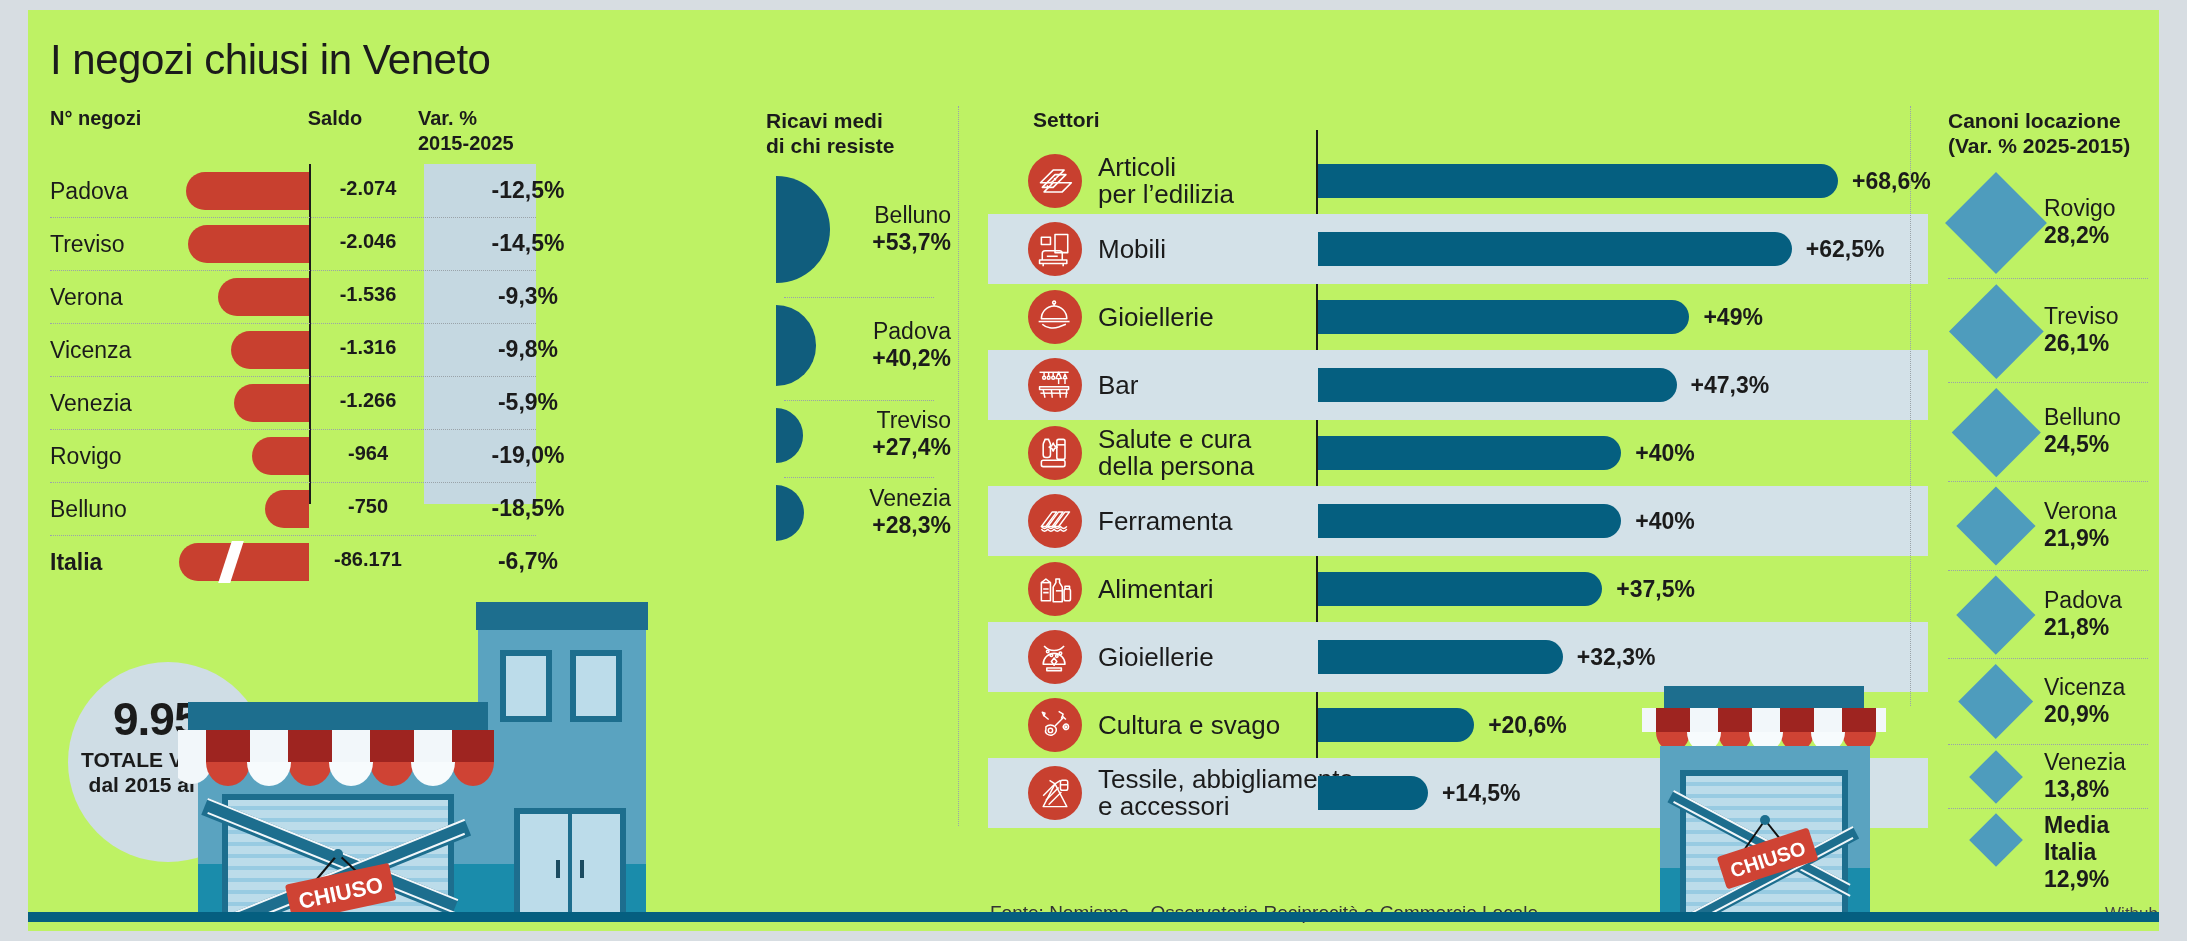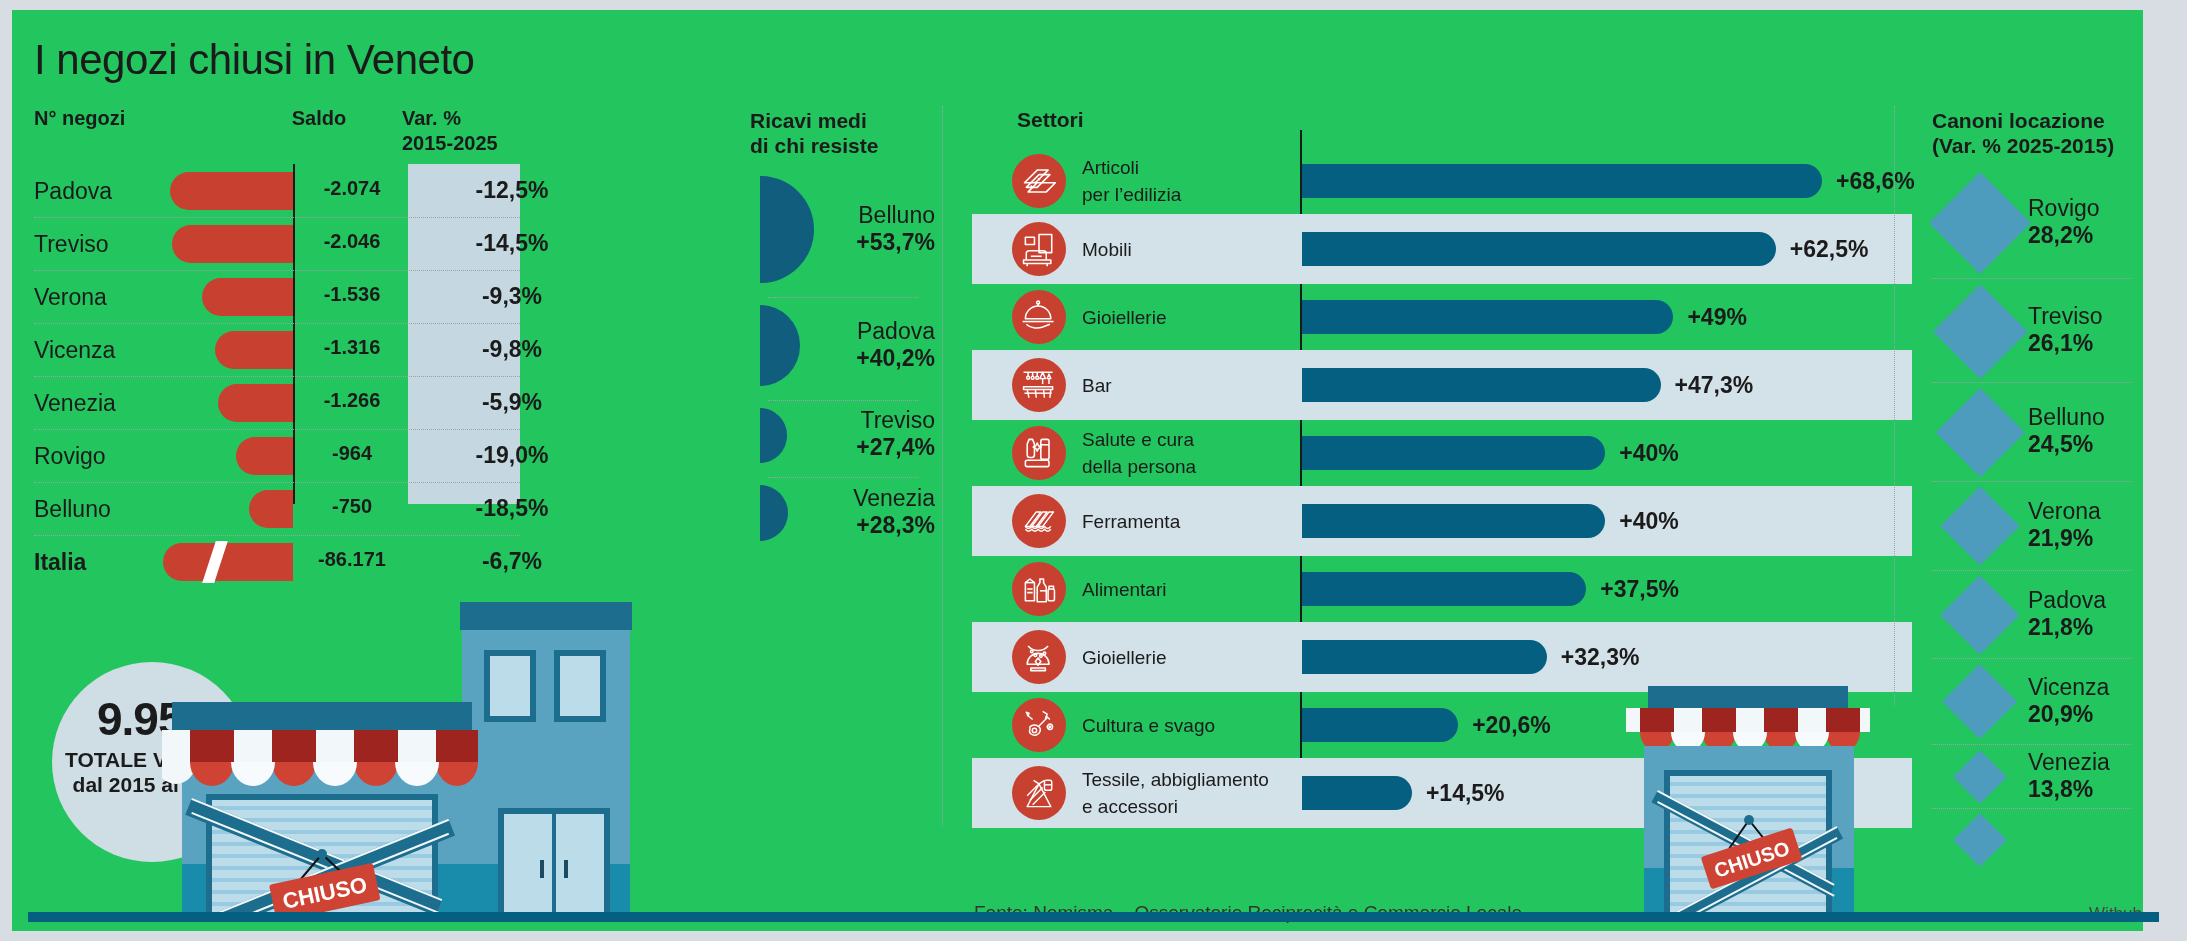--- a/index.html
+++ b/index.html
@@ -3,23 +3,23 @@
 <meta charset="utf-8">
 <style>
   * { box-sizing: border-box; margin: 0; padding: 0; }
   html, body {
     width: 2187px; height: 941px;
     background: #d7dde2;
     font-family: "Liberation Sans", sans-serif;
     overflow: hidden;
   }
   #canvas {
-    position: absolute; left: 12px; top: 10px;
+    position: absolute; left: 28px; top: 10px;
     width: 2131px; height: 921px;
-    background: #22c55e;
+    background: #bef264;
     overflow: hidden;
   }
   #bottombar {
     position: absolute; left: 28px; top: 912px;
     width: 2131px; height: 10px;
     background: #055f80;
   }
 
   
   #title {
@@ -109,21 +109,21 @@
   #settori .hd { position: absolute; left: 45px; top: 0; font-size: 21px; font-weight: bold; color: #1b1b1b; }
   .sec-row { position: absolute; left: 0; width: 940px; height: 70px; }
   .sec-row.alt { background: #d3e1e8; }
   .sec-ico {
     position: absolute; left: 40px; top: 8px; width: 54px; height: 54px;
     border-radius: 50%; background: #c8402f;
   }
   .sec-ico svg { position: absolute; left: 7px; top: 7px; }
   .sec-lbl {
     position: absolute; left: 110px; top: 50%; transform: translateY(-50%);
-    font-size: 19px; color: #1b1b1b; line-height: 27px;
+    font-size: 26px; color: #1b1b1b; line-height: 27px;
   }
   #sec-axis { position: absolute; left: 328px; top: 22px; width: 2px; height: 670px; background: #1b1b1b; }
   .sec-bar {
     position: absolute; left: 330px; top: 50%; transform: translateY(-50%);
     height: 34px; background: #055f80; border-radius: 0 17px 17px 0;
   }
   .sec-val {
     position: absolute; top: 50%; transform: translateY(-50%);
     font-size: 23px; font-weight: bold; color: #1b1b1b; white-space: nowrap;
   }
@@ -536,20 +536,24 @@
           <div class="cn-sep" style="top: 0px;"></div>
           <div class="cn-dia" style="width: 38px; height: 38px; left: 29px; top: 13.8701px;"></div>
           <div class="cn-txt" style="top: 4.87006px;">
             <div class="cn-name">Venezia</div>
             <div class="cn-pct">13,8%</div>
           </div>
         </div>
         <div class="cn-item bold" style="top: 699.523px; height: 59.7401px;">
           <div class="cn-sep" style="top: 0px;"></div>
           <div class="cn-dia" style="width: 38px; height: 38px; left: 29px; top: 13.8701px;"></div>
+          <div class="cn-txt" style="top: 4.87006px;">
+            <div class="cn-name">Media Italia</div>
+            <div class="cn-pct">12,9%</div>
+          </div>
         </div>
       </div>
   </div>
 
   <div class="vdiv" style="left:930px;top:96px;height:720px;"></div>
   <div class="vdiv" style="left:1882px;top:96px;height:600px;"></div>
 
   <div class="shop" style="left:150px;top:592px;width:470px;height:320px;">
     <svg class="scal" viewBox="0 0 470 320" xmlns="http://www.w3.org/2000/svg">
 

